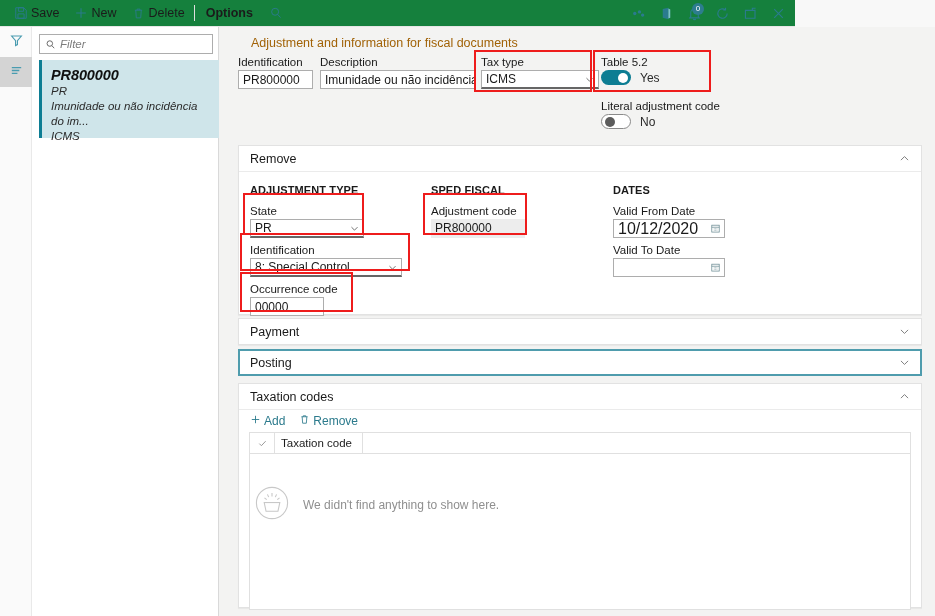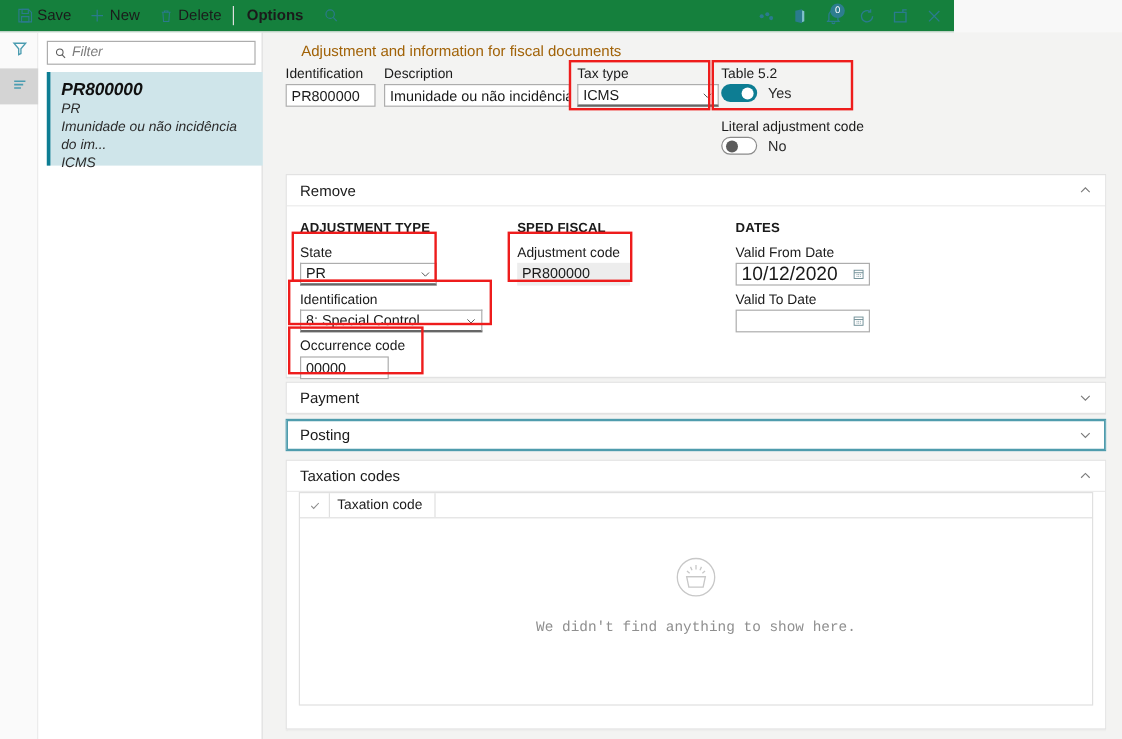--- a/index.html
+++ b/index.html
@@ -165,21 +165,21 @@
     width: 25px; border-right: 1px solid #e0e0e0; display: flex;
     align-items: center; justify-content: center; color: #8d8d8d;
   }
   .gh-col {
     padding: 0 6px; display: flex; align-items: center;
     font-size: 11.5px; color: #1b1b1b; border-right: 1px solid #e0e0e0;
     min-width: 88px;
   }
   .empty-state {
     position: absolute; left: 0; right: 0; top: 48px;
-    display: flex; flex-direction: column; align-items: center; gap: 9px; font-family: Liberation Mono, monospace;
+    display: flex; flex-direction: row; align-items: center; gap: 9px;
   }
   .empty-text { font-size: 12px; color: #8f8f8f; }
 
   
   .redbox { position: absolute; border: 2px solid #ee1c1c; pointer-events: none; }
 
   
   .gutter { position: absolute; right: 0; top: 27px; width: 13px; height: 589px; background: #f3f3f2; }
 </style>
 </head>
@@ -472,20 +472,40 @@
       <div class="sec-head">
         <span class="sec-title">Taxation codes</span>
         <span class="sec-chev">
           <svg width="13" height="13" viewBox="0 0 16 16" fill="none" stroke="#7b7b7b" stroke-width="1.2">
               <path d="M3.6 10L8 5.6 12.4 10"></path>
             </svg>
         </span>
       </div>
       <div class="sec-divider"></div>
 
+      <div class="gridbar">
+        <div class="gridbtn">
+          <span>
+            <svg width="11" height="11" viewBox="0 0 16 16" stroke="#2b7a8c" stroke-width="1.3">
+                <path d="M8 2.6v10.8M2.6 8h10.8"></path>
+              </svg>
+          </span>
+          <span>Add</span>
+        </div>
+        <div class="gridbtn">
+          <span>
+            <svg width="11" height="11" viewBox="0 0 16 16" fill="none" stroke="#2b7a8c" stroke-width="1.2">
+              <path d="M3.5 4h9"></path>
+                <path d="M6.2 4V2.6h3.6V4"></path>
+                <path d="M4.6 4l.7 9.4h5.4L11.4 4"></path>
+            </svg>
+          </span>
+          <span>Remove</span>
+        </div>
+      </div>
 
       <div class="grid">
         <div class="grid-header">
           <div class="gh-check">
             <svg width="11" height="11" viewBox="0 0 16 16" fill="none" stroke="#8d8d8d" stroke-width="1.3">
                 <path d="M3.4 8.2l3 3 6.2-6.6"></path>
               </svg>
           </div>
           <div class="gh-col">Taxation code</div>
         </div>

